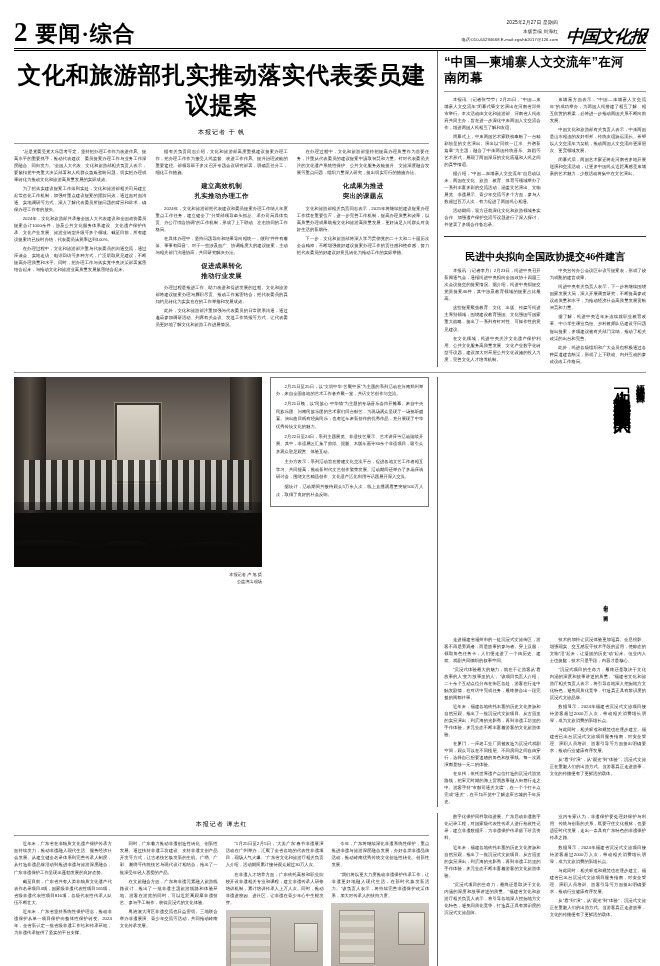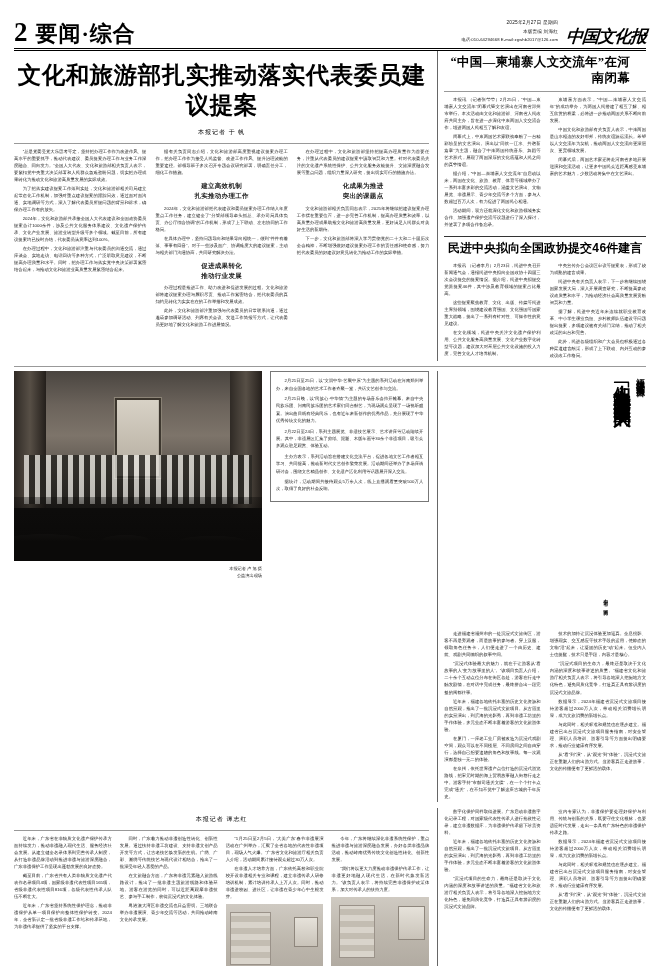--- a/index.html
+++ b/index.html
@@ -147,33 +147,33 @@
 
   .two-col {
     display: flex;
     gap: 9px;
   }
   .two-col > div { flex: 1; }
 
   .headline-sub {
     font-size: 12.5px;
     font-weight: bold;
-    text-align: right;
+    text-align: left;
     line-height: 1.3;
     letter-spacing: .3px;
     margin: 3px 16px 4px 0;
-    font-family: Liberation Serif, serif;
+    font-family: Liberation Sans, sans-serif;
   }
   .headline-sub2 {
-    font-size: 12px;
+    font-size: 10px;
     font-weight: bold;
     text-align: center;
     line-height: 1.3;
-    margin: 5px 0 4px 0;
-    font-family: Liberation Mono, monospace;
+    margin: 13px 0 4px 0;
+    font-family: Liberation Serif, serif;
   }
 
   
   .photo {
     position: relative;
     background: #8a8a8a;
     overflow: hidden;
   }
   .photo-stage {
     background: linear-gradient(180deg,#4a4540 0%,#6b635b 18%,#7d746a 34%,#5d564f 52%,#2a2724 66%,#161412 100%);

